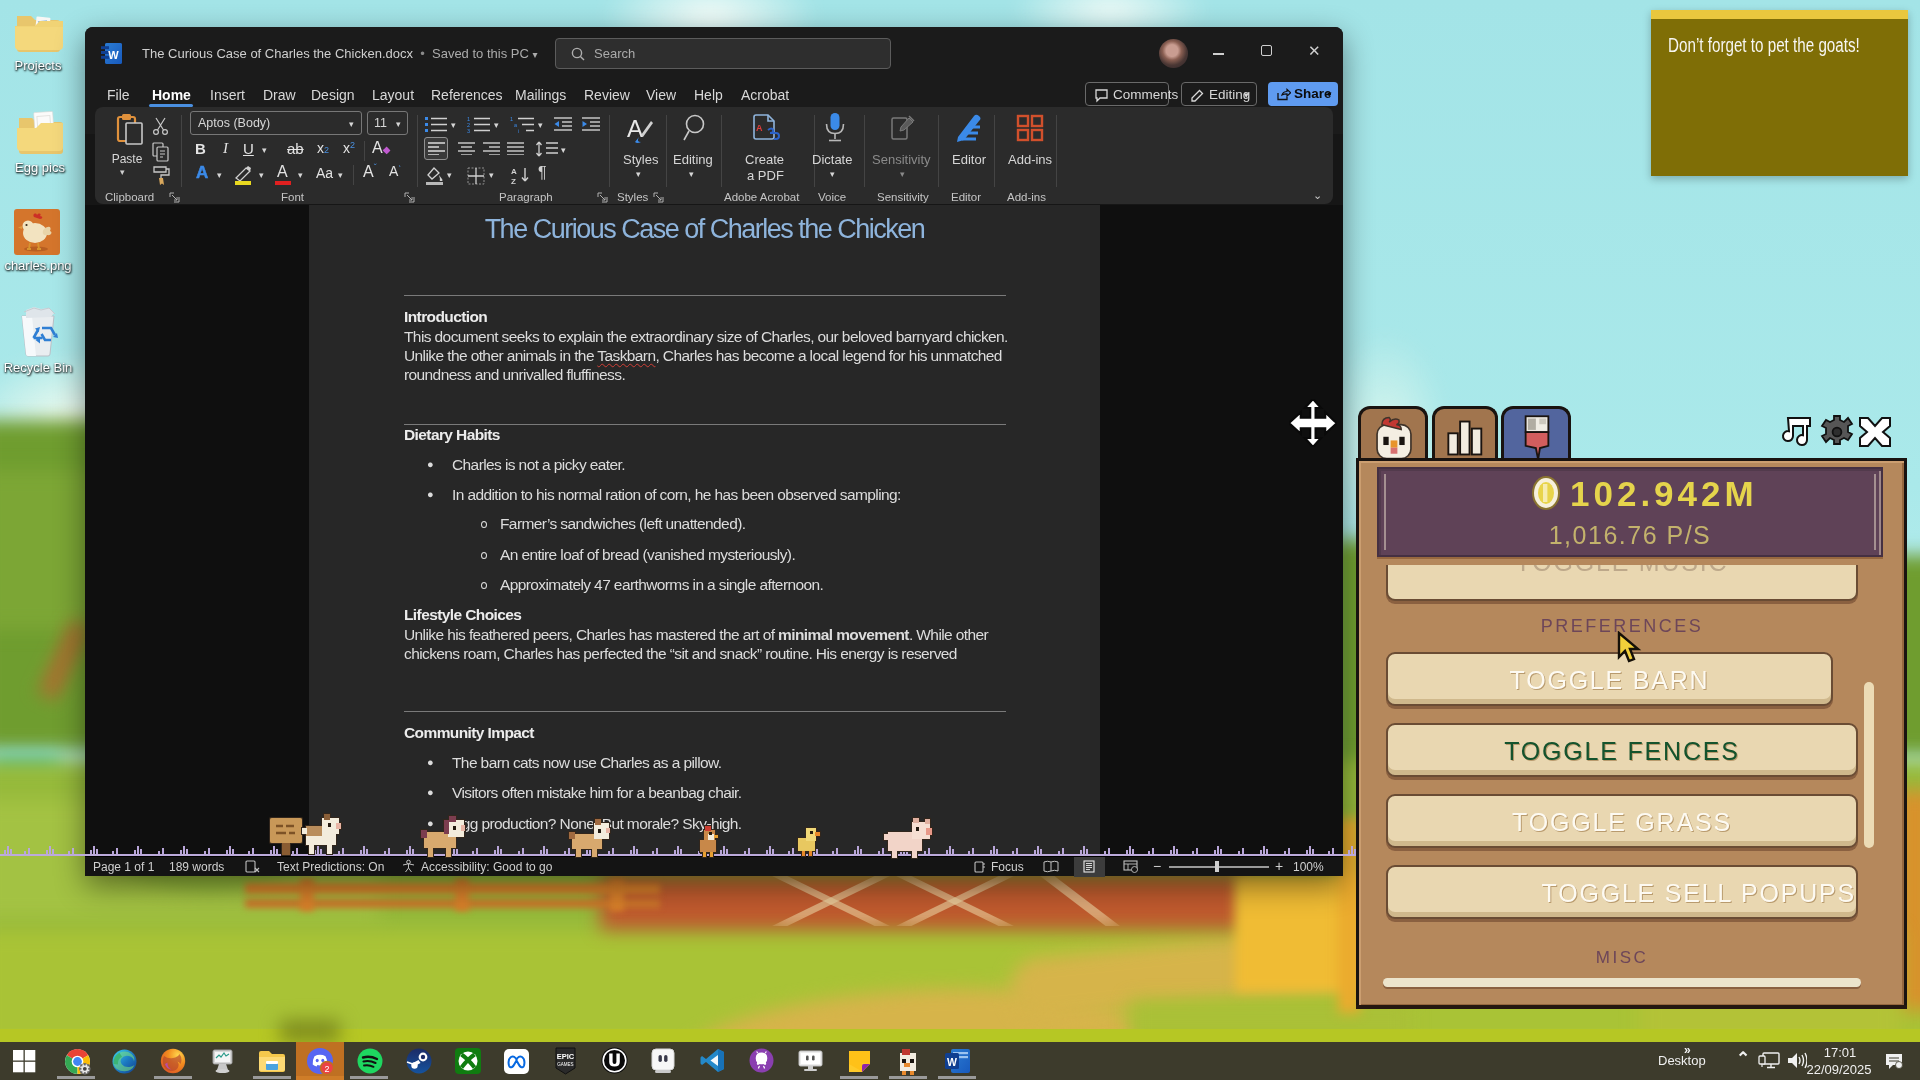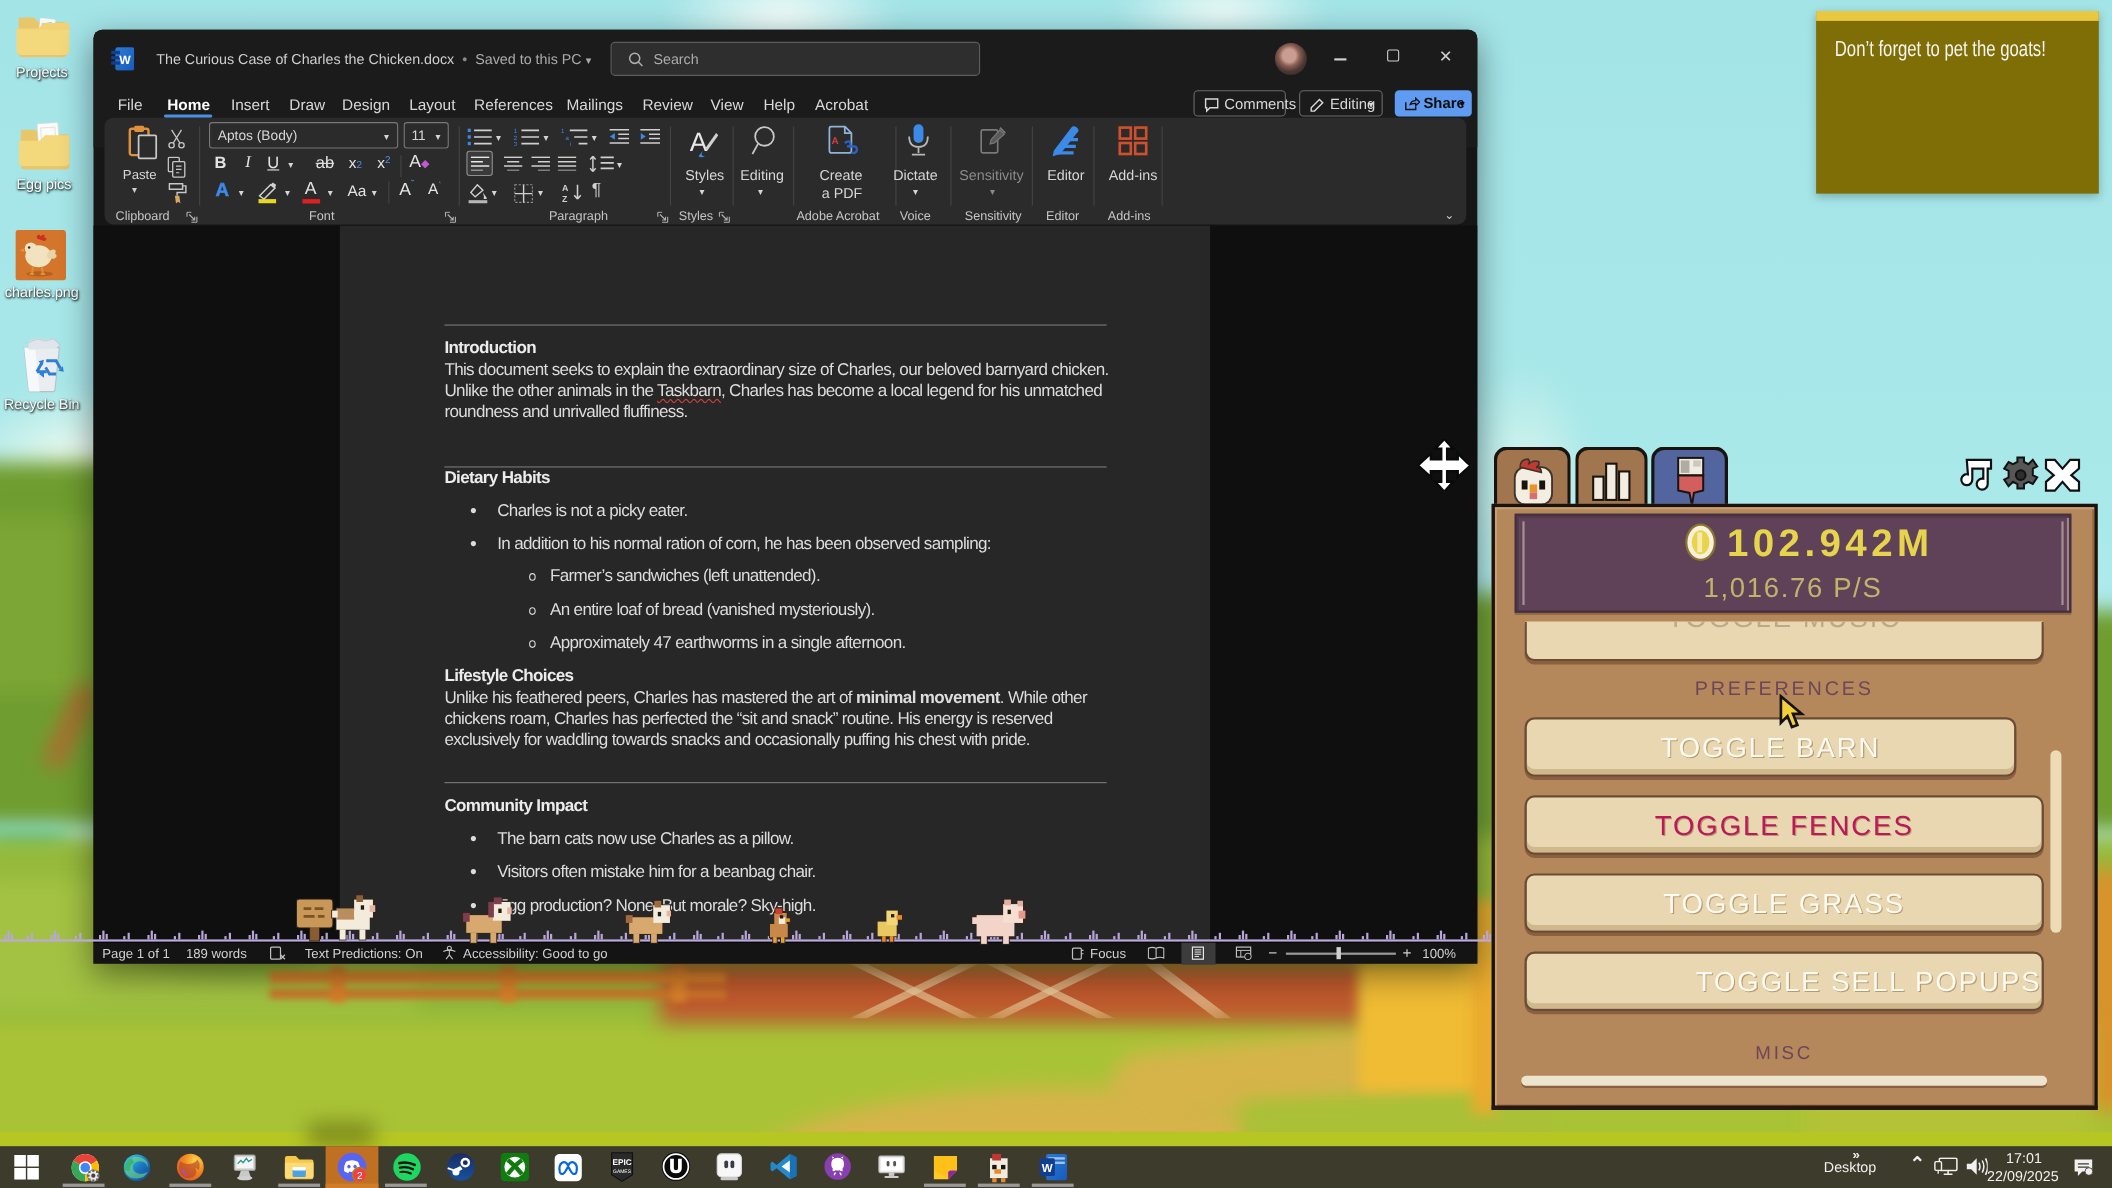--- a/index.html
+++ b/index.html
@@ -455,41 +455,41 @@
         </g>
       </svg>
     <div class="a" style="left:913px;top:45px;font-size:13px">Add-ins</div>
     <div class="a" style="left:912px;top:84px;font-size:11.5px;color:#c4c4c4">Add-ins</div>
     <div class="a" style="left:961px;top:8px;width:1px;height:72px;background:#444"></div>
     <div class="a" style="left:1218px;top:82px;font-size:11px;color:#c8c8c8">⌄</div>
   </div>
 
   <div class="a" style="left:0;top:178px;width:100%;height:651px;background:#0f0f0f;overflow:hidden">
     <div class="a" style="left:224px;top:0;width:791px;height:651px;background:#272727;color:#dcdcdc;font-size:15.5px;letter-spacing:-.6px">
+      <div class="a" style="left:0;top:9px;width:791px;text-align:center;font-size:27px;color:#8eb4dc;letter-spacing:-1.5px">The Curious Case of Charles the Chicken</div>
       <div class="a" style="left:95px;top:90px;width:602px;height:1px;background:#7a7a7a"></div>
       <div class="a" style="left:95px;top:103px;font-weight:bold;color:#ececec">Introduction</div>
       <div class="a" style="left:95px;top:123px">This document seeks to explain the extraordinary size of Charles, our beloved barnyard chicken.</div>
       <div class="a" style="left:95px;top:142px">Unlike the other animals in the <span style="text-decoration:underline wavy #d04038 1px;text-underline-offset:2px">Taskbarn</span>, Charles has become a local legend for his unmatched</div>
       <div class="a" style="left:95px;top:161px">roundness and unrivalled fluffiness.</div>
       <div class="a" style="left:95px;top:219px;width:602px;height:1px;background:#7a7a7a"></div>
       <div class="a" style="left:95px;top:221px;font-weight:bold;color:#ececec">Dietary Habits</div>
       <div class="a" style="left:118px;top:253px;font-size:11px">●</div>
       <div class="a" style="left:143px;top:251px">Charles is not a picky eater.</div>
       <div class="a" style="left:118px;top:283px;font-size:11px">●</div>
       <div class="a" style="left:143px;top:281px">In addition to his normal ration of corn, he has been observed sampling:</div>
       <div class="a" style="left:172px;top:316px;width:6px;height:7px;border:1.3px solid #dcdcdc;border-radius:50%"></div>
       <div class="a" style="left:191px;top:310px">Farmer’s sandwiches (left unattended).</div>
       <div class="a" style="left:172px;top:347px;width:6px;height:7px;border:1.3px solid #dcdcdc;border-radius:50%"></div>
       <div class="a" style="left:191px;top:341px">An entire loaf of bread (vanished mysteriously).</div>
       <div class="a" style="left:172px;top:377px;width:6px;height:7px;border:1.3px solid #dcdcdc;border-radius:50%"></div>
       <div class="a" style="left:191px;top:371px">Approximately 47 earthworms in a single afternoon.</div>
       <div class="a" style="left:95px;top:401px;font-weight:bold;color:#ececec">Lifestyle Choices</div>
       <div class="a" style="left:95px;top:421px">Unlike his feathered peers, Charles has mastered the art of <b>minimal movement</b>. While other</div>
       <div class="a" style="left:95px;top:440px">chickens roam, Charles has perfected the “sit and snack” routine. His energy is reserved</div>
-      <div class="a" style="left:95px;top:459px">exclusively for waddling towards snacks and occasionally puffing his chest with pride.</div>
       <div class="a" style="left:95px;top:506px;width:602px;height:1px;background:#7a7a7a"></div>
       <div class="a" style="left:95px;top:519px;font-weight:bold;color:#ececec">Community Impact</div>
       <div class="a" style="left:118px;top:551px;font-size:11px">●</div>
       <div class="a" style="left:143px;top:549px">The barn cats now use Charles as a pillow.</div>
       <div class="a" style="left:118px;top:581px;font-size:11px">●</div>
       <div class="a" style="left:143px;top:579px">Visitors often mistake him for a beanbag chair.</div>
       <div class="a" style="left:118px;top:612px;font-size:11px">●</div>
       <div class="a" style="left:143px;top:610px">Egg production? None. But morale? Sky-high.</div>
     </div>
   </div>
@@ -763,21 +763,21 @@
 <div class="a" style="left:1570px;top:474px;font-size:35px;color:#e5d44c;letter-spacing:4px;font-weight:bold">102.942M</div>
 <div class="a" style="left:1377px;top:521px;width:506px;text-align:center;font-size:25px;color:#c3b26c;letter-spacing:1.5px">1,016.76 P/S</div>
 <div class="a" style="left:1386px;top:565px;width:472px;height:36px;background:#e9d7b1;border:2px solid #6a4c34;border-top:none;border-radius:0 0 9px 9px;box-shadow:0 3px 0 #8a6040;overflow:hidden">
     <div style="text-align:center;margin-top:-17px;font-size:25px;color:#bda88a;letter-spacing:1.8px">TOGGLE MUSIC</div>
   </div>
 <div class="a" style="left:1377px;top:616px;width:490px;text-align:center;font-size:18px;color:#6d4659;letter-spacing:2.5px">PREFERENCES</div>
 <div class="a" style="left:1386px;top:652px;width:447px;height:54px;background:#e9d7b1;border:2px solid #6a4c34;border-radius:9px;box-shadow:inset 0 -5px 0 #cfb88c,0 3px 0 #8a6040">
     <div style="text-align:center;margin-top:12px;font-size:25px;color:#fdfaf2;letter-spacing:1.8px;text-shadow:1px 1px 0 #b99b6e">TOGGLE BARN</div>
   </div>
 <div class="a" style="left:1386px;top:723px;width:472px;height:54px;background:#e9d7b1;border:2px solid #6a4c34;border-radius:9px;box-shadow:inset 0 -5px 0 #cfb88c,0 3px 0 #8a6040">
-    <div style="text-align:center;margin-top:12px;font-size:25px;color:#be185d;letter-spacing:1.8px;text-shadow:1px 1px 0 #b99b6e">TOGGLE FENCES</div>
+    <div style="text-align:center;margin-top:12px;font-size:25px;color:#14532d;letter-spacing:1.8px;text-shadow:1px 1px 0 #b99b6e">TOGGLE FENCES</div>
   </div>
 <div class="a" style="left:1386px;top:794px;width:472px;height:54px;background:#e9d7b1;border:2px solid #6a4c34;border-radius:9px;box-shadow:inset 0 -5px 0 #cfb88c,0 3px 0 #8a6040">
     <div style="text-align:center;margin-top:12px;font-size:25px;color:#fdfaf2;letter-spacing:1.8px;text-shadow:1px 1px 0 #b99b6e">TOGGLE GRASS</div>
   </div>
 <div class="a" style="left:1386px;top:865px;width:472px;height:54px;background:#e9d7b1;border:2px solid #6a4c34;border-radius:9px;box-shadow:inset 0 -5px 0 #cfb88c,0 3px 0 #8a6040">
     <div style="text-align:right;margin-top:12px;font-size:25px;color:#fdfaf2;letter-spacing:1.8px;text-shadow:1px 1px 0 #b99b6e">TOGGLE SELL POPUPS</div>
   </div>
 <div class="a" style="left:1864px;top:682px;width:10px;height:166px;background:#ecdbb5;border-radius:5px"></div>
 <div class="a" style="left:1377px;top:948px;width:490px;text-align:center;font-size:17px;color:#6d4659;letter-spacing:2.5px">MISC</div>
 <div class="a" style="left:1383px;top:978px;width:478px;height:9px;background:#ece4cc;border-radius:5px;box-shadow:0 2px 0 #8a6040"></div>

